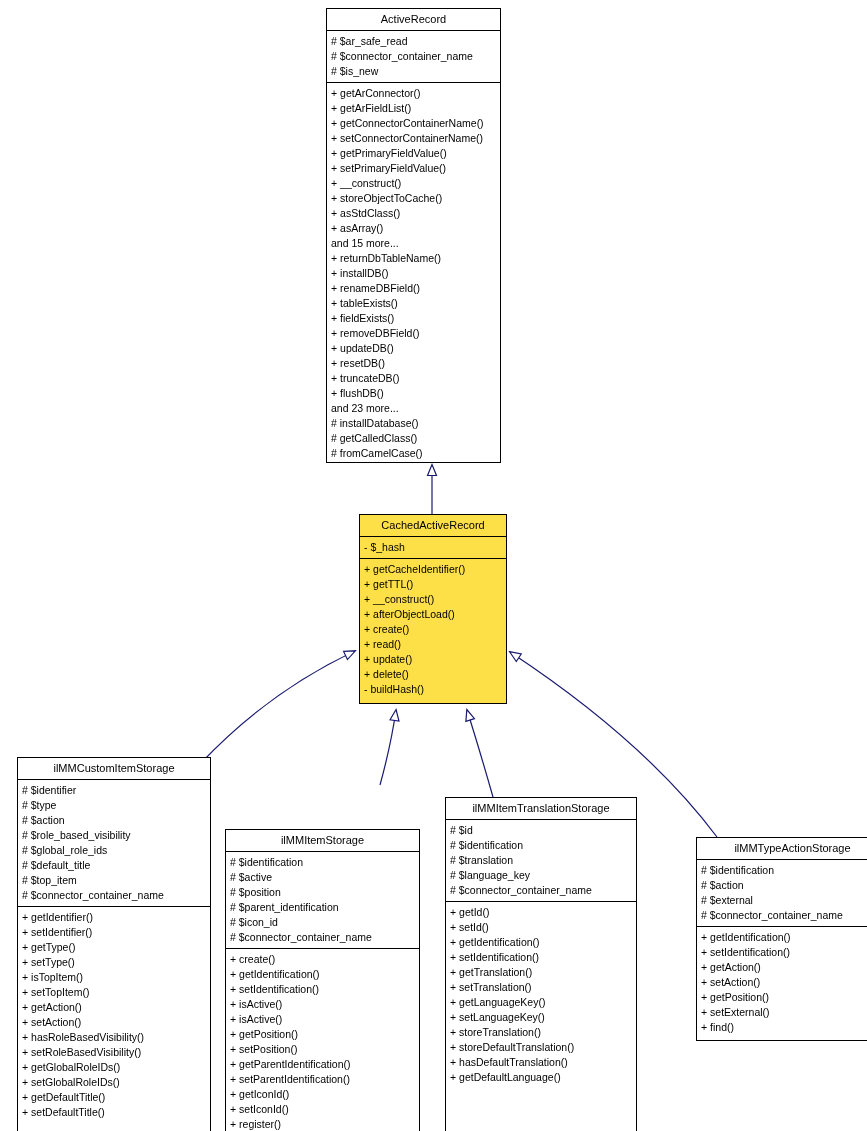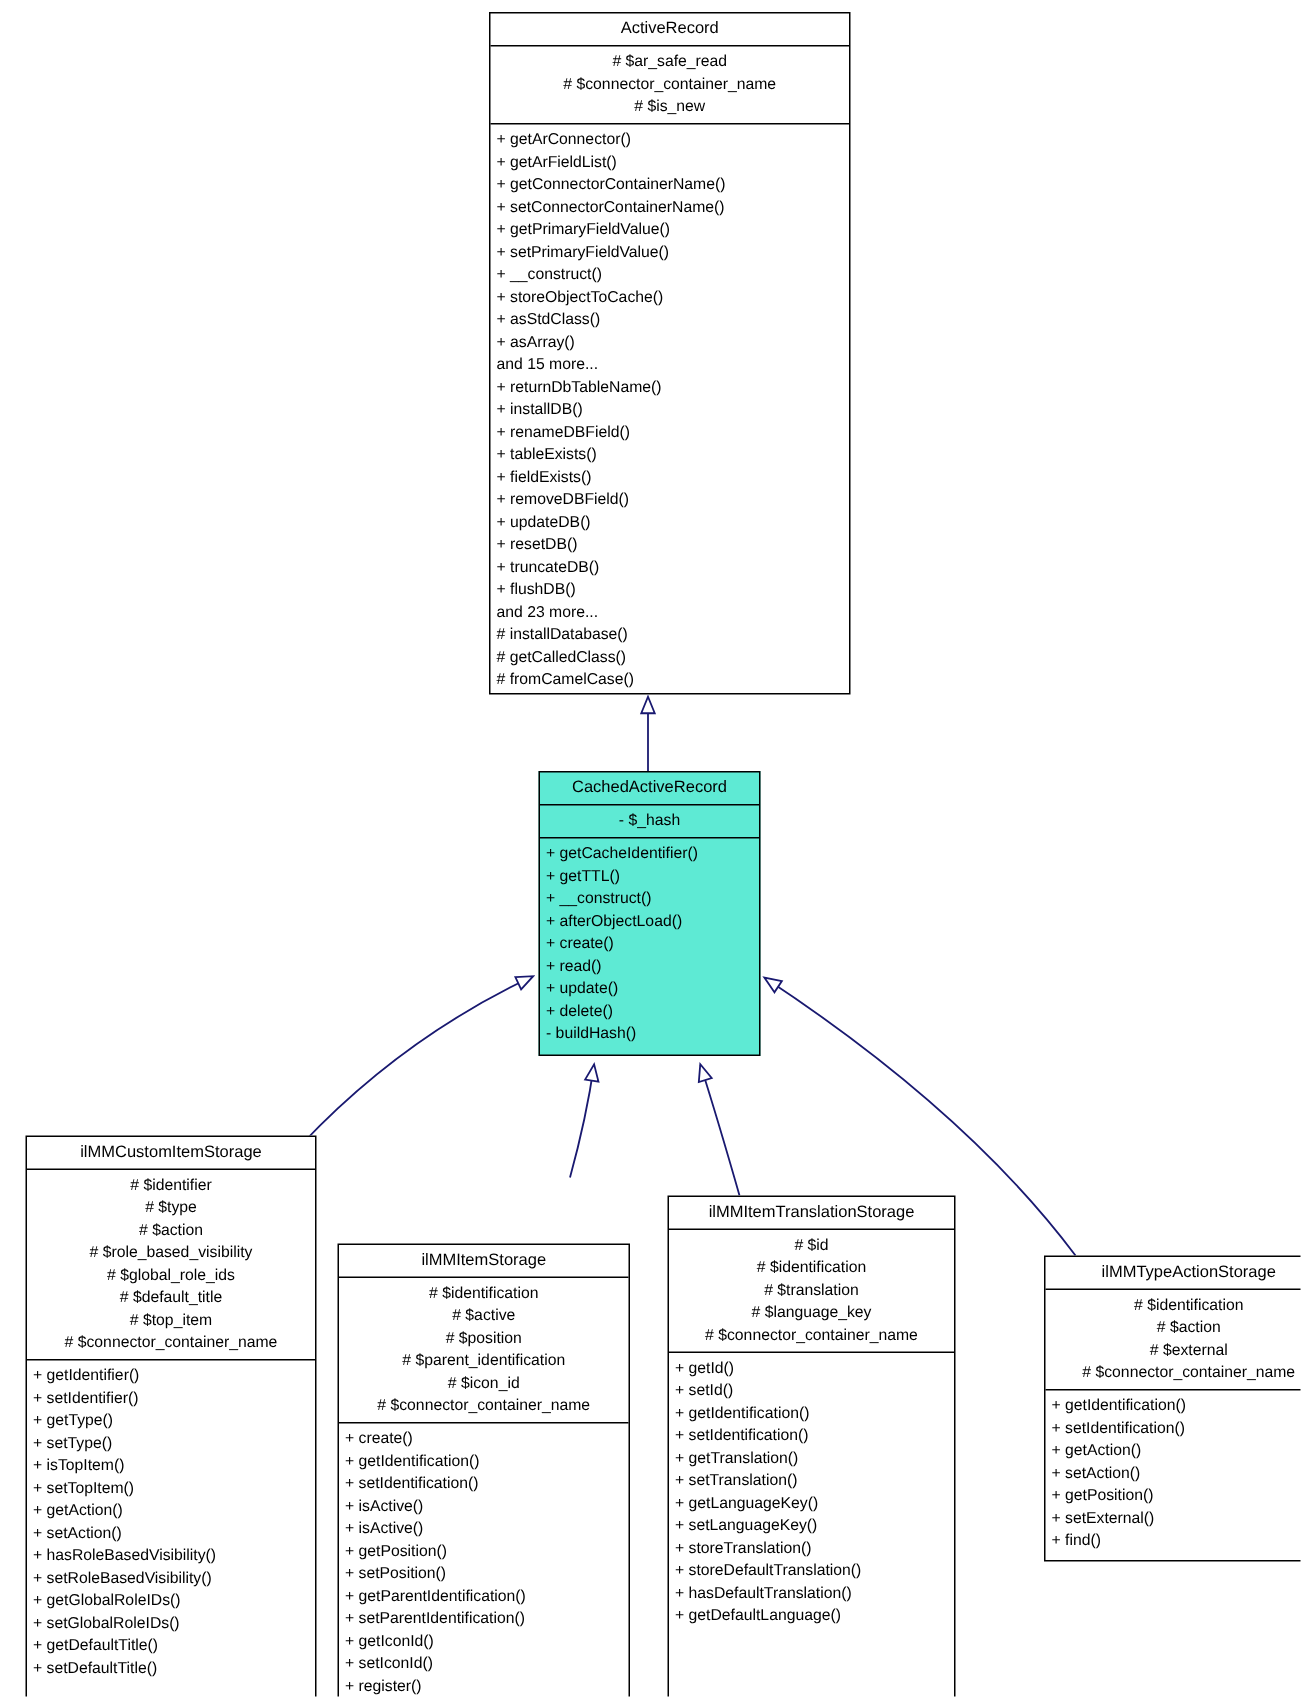--- a/index.html
+++ b/index.html
@@ -8,30 +8,30 @@
     font-family:"Liberation Sans","DejaVu Sans",sans-serif;color:#000;
     overflow:hidden;
   }
   #arrow-layer{position:absolute;left:0;top:0;width:867px;height:1131px;z-index:0;pointer-events:none;}
   .clsbox{
     position:absolute;z-index:1;box-sizing:border-box;
     border:1px solid #000;background:#ffffff;
     display:flex;flex-direction:column;
     font-size:10.5px;line-height:15px;white-space:nowrap;cursor:pointer;
   }
-  .clsbox.current{background:#5eead4;}
+  .clsbox.current{background:#fde047;}
   .cls-title{
     text-align:center;font-size:11px;padding:3px 4px;
     border-bottom:1px solid #000;flex:0 0 auto;
   }
-  .cls-attrs{padding:3px 4px;border-bottom:1px solid #000;flex:0 0 auto;text-align:center;}
+  .cls-attrs{padding:3px 4px;border-bottom:1px solid #000;flex:0 0 auto;}
   .cls-methods{padding:3px 4px;flex:1 1 auto;overflow:hidden;}
   .mline{white-space:nowrap;}
   
-  #box-ar{left:326px;top:8px;width:241px;height:455px;}
+  #box-ar{left:326px;top:8px;width:175px;height:455px;}
   #box-car{left:359px;top:514px;width:148px;height:190px;}
   #box-custom{left:17px;top:757px;width:194px;height:442px;}
   #box-item{left:225px;top:785px;width:195px;height:312px;margin-top:44px;}
   #box-translation{left:445px;top:797px;width:192px;height:346px;}
   #box-typeaction{left:664px;top:837px;width:193px;height:204px;margin-left:32px;}
 </style>
 </head>
 <body>
 
 <svg id="arrow-layer" viewBox="0 0 867 1131" xmlns="http://www.w3.org/2000/svg">

